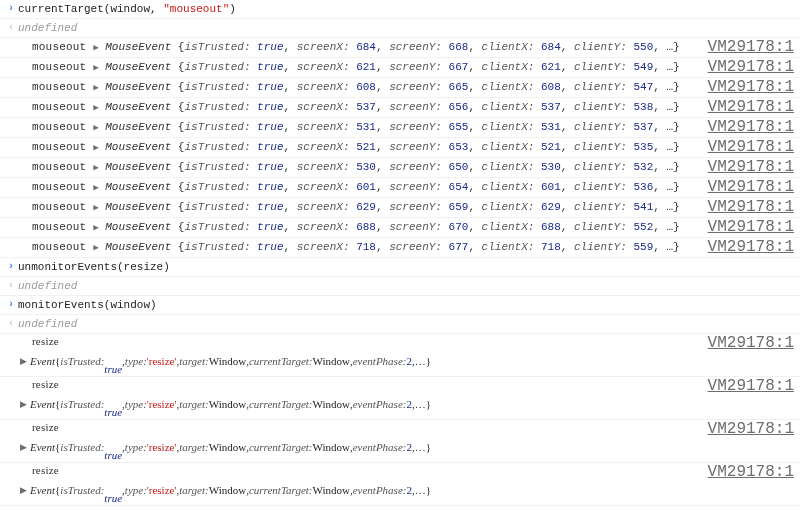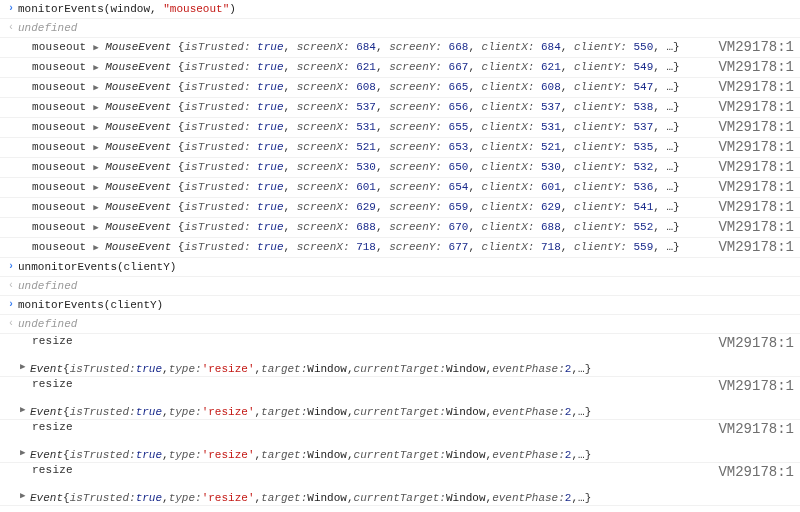--- a/index.html
+++ b/index.html
@@ -48,52 +48,54 @@
   .disclosure.tri::before { content: "\25B6"; }
   .content {
     flex: 1 1 auto;
     line-height: 16px;
     white-space: nowrap;
     overflow: hidden;
   }
   .source {
     flex: 0 0 auto;
     margin-left: 8px;
+    text-decoration: underline;
     color: #6e6e6e;
-    font-size: 14px;
+    font-size: 16px;
     line-height: 16px;
     cursor: pointer;
   }
   .tok-undef  { color: #9a9a9a; font-style: italic; }
   .tok-class  { font-style: italic; color: #303030; }
   .tok-prop   { font-style: italic; color: #555; }
   .tok-bool   { font-style: italic; color: #1a2b8c; margin-top: 16px; }
   .tok-num    { color: #1a2b8c; }
   .tok-str    { color: #c41a16; }
   .tok-punc   { color: #303030; }
   .tok-ident  { color: #222; }
   .event-name { color: #303030; letter-spacing: 0.2px; padding-left: 14px; }
   .indent { padding-left: 2px; }
   .stack {
     display: flex;
     flex-direction: column;
     flex: 1 1 auto;
   }
   .line {
     display: flex;
-    align-items: flex-end;
+    align-items: center;
+    font-family: Liberation Serif, serif;
   }
 </style>
 </head>
 <body>
 
 <div class="console" id="root">
     <div class="row">
       <span class="gutter input"></span>
-      <span class="content"><span class="tok-ident">monitorEvents(window, </span><span class="tok-str">"mouseout"</span><span class="tok-ident">)</span></span>
+      <span class="content"><span class="tok-ident">currentTarget(window, </span><span class="tok-str">"mouseout"</span><span class="tok-ident">)</span></span>
     </div>
     <div class="row">
       <span class="gutter output"></span>
       <span class="content"><span class="tok-undef">undefined</span></span>
     </div>
     <div class="row">
       <span class="gutter blank"></span>
       <span class="content"><span class="event-name">mouseout  </span><span class="disclosure tri"></span><span class="tok-class"> MouseEvent </span><span class="tok-punc">{</span><span class="tok-prop">isTrusted: </span><span class="tok-bool">true</span><span class="tok-punc">, </span><span class="tok-prop">screenX: </span><span class="tok-num">684</span><span class="tok-punc">, </span><span class="tok-prop">screenY: </span><span class="tok-num">668</span><span class="tok-punc">, </span><span class="tok-prop">clientX: </span><span class="tok-num">684</span><span class="tok-punc">, </span><span class="tok-prop">clientY: </span><span class="tok-num">550</span><span class="tok-punc">, </span><span class="tok-punc">…</span><span class="tok-punc">}</span></span>
       <span class="source">VM29178:1</span>
     </div>
@@ -142,29 +144,29 @@
       <span class="content"><span class="event-name">mouseout  </span><span class="disclosure tri"></span><span class="tok-class"> MouseEvent </span><span class="tok-punc">{</span><span class="tok-prop">isTrusted: </span><span class="tok-bool">true</span><span class="tok-punc">, </span><span class="tok-prop">screenX: </span><span class="tok-num">688</span><span class="tok-punc">, </span><span class="tok-prop">screenY: </span><span class="tok-num">670</span><span class="tok-punc">, </span><span class="tok-prop">clientX: </span><span class="tok-num">688</span><span class="tok-punc">, </span><span class="tok-prop">clientY: </span><span class="tok-num">552</span><span class="tok-punc">, </span><span class="tok-punc">…</span><span class="tok-punc">}</span></span>
       <span class="source">VM29178:1</span>
     </div>
     <div class="row">
       <span class="gutter blank"></span>
       <span class="content"><span class="event-name">mouseout  </span><span class="disclosure tri"></span><span class="tok-class"> MouseEvent </span><span class="tok-punc">{</span><span class="tok-prop">isTrusted: </span><span class="tok-bool">true</span><span class="tok-punc">, </span><span class="tok-prop">screenX: </span><span class="tok-num">718</span><span class="tok-punc">, </span><span class="tok-prop">screenY: </span><span class="tok-num">677</span><span class="tok-punc">, </span><span class="tok-prop">clientX: </span><span class="tok-num">718</span><span class="tok-punc">, </span><span class="tok-prop">clientY: </span><span class="tok-num">559</span><span class="tok-punc">, </span><span class="tok-punc">…</span><span class="tok-punc">}</span></span>
       <span class="source">VM29178:1</span>
     </div>
     <div class="row">
       <span class="gutter input"></span>
-      <span class="content"><span class="tok-ident">unmonitorEvents(clientY)</span></span>
+      <span class="content"><span class="tok-ident">unmonitorEvents(resize)</span></span>
     </div>
     <div class="row">
       <span class="gutter output"></span>
       <span class="content"><span class="tok-undef">undefined</span></span>
     </div>
     <div class="row">
       <span class="gutter input"></span>
-      <span class="content"><span class="tok-ident">monitorEvents(clientY)</span></span>
+      <span class="content"><span class="tok-ident">monitorEvents(window)</span></span>
     </div>
     <div class="row">
       <span class="gutter output"></span>
       <span class="content"><span class="tok-undef">undefined</span></span>
     </div>
     <div class="row two-line">
       <span class="gutter blank"></span>
       <span class="stack">
         <span class="line">
           <span class="event-name">resize</span>

